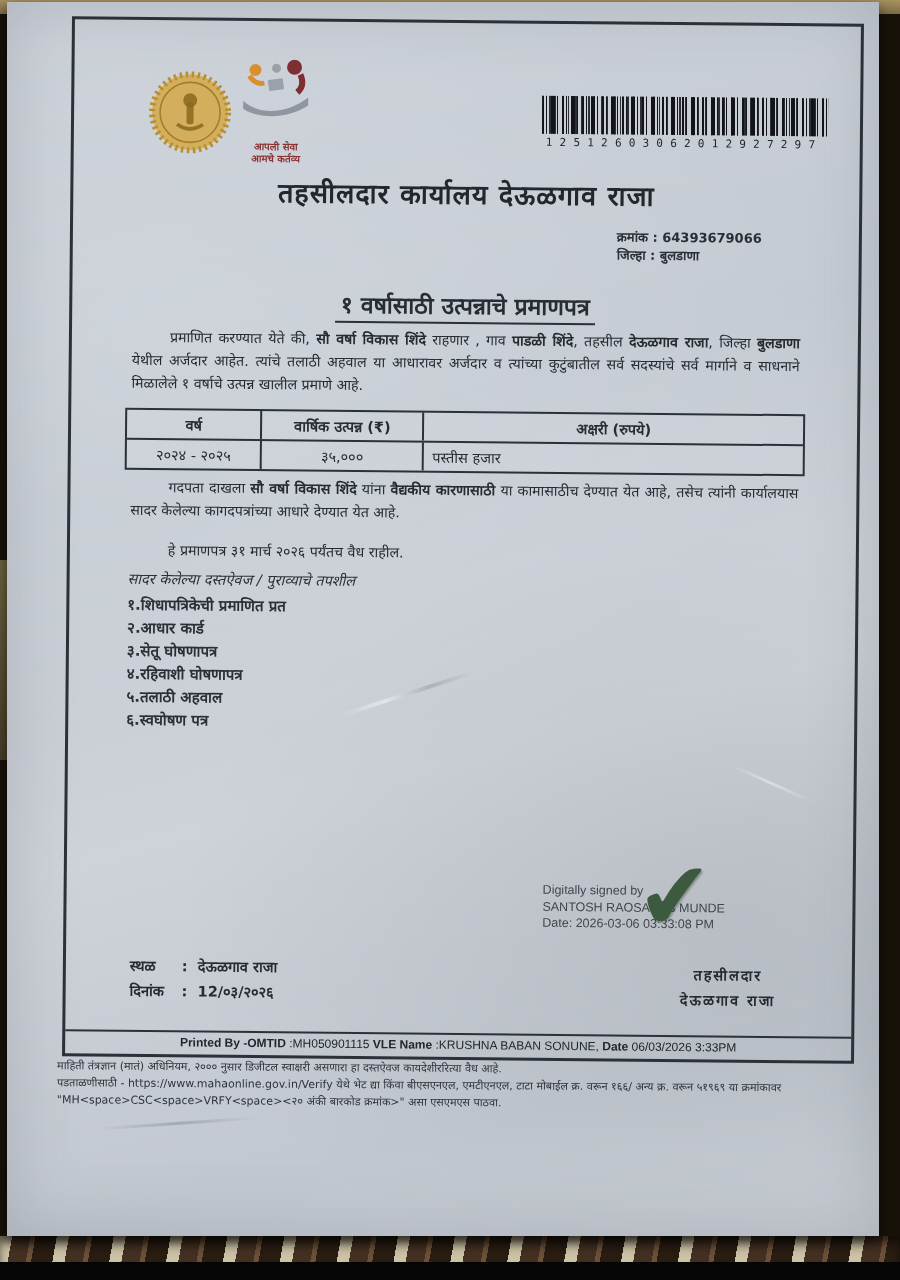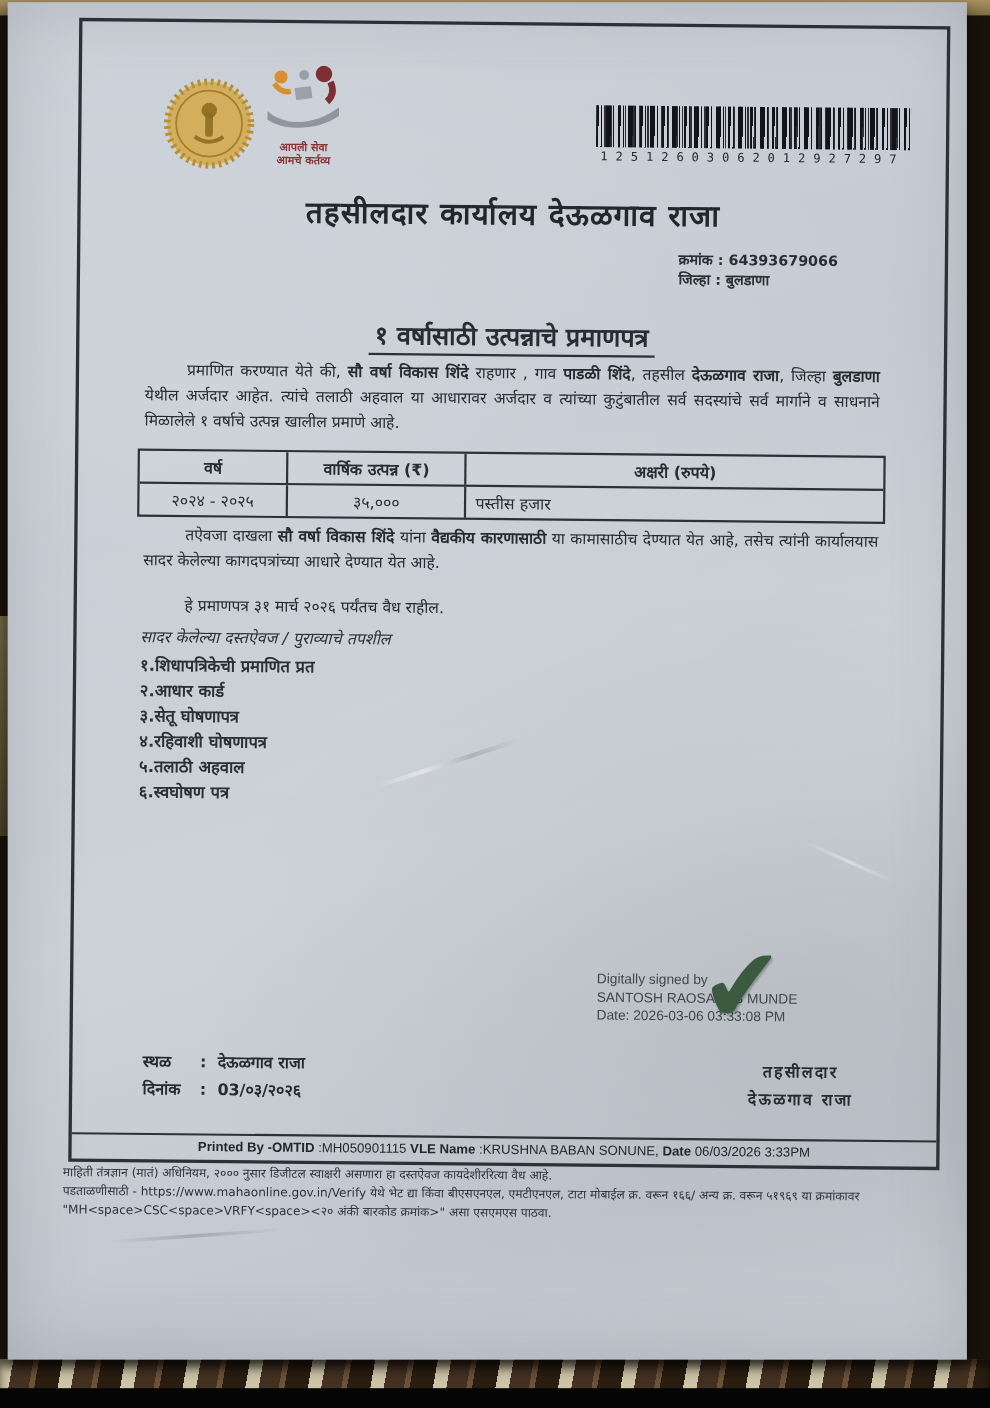--- a/index.html
+++ b/index.html
@@ -34,21 +34,21 @@
     background:linear-gradient(90deg,transparent,rgba(255,255,255,.4),transparent);}
   .cr3{left:90px;top:1120px;width:160px;height:3px;transform:rotate(-4deg);
     background:linear-gradient(90deg,transparent,rgba(90,95,105,.3),transparent);}
 
   .frame{position:absolute;left:60px;top:18px;width:786px;height:1034px;
     border:3px solid #2c3037;transform:rotate(.55deg);}
 
   
   .seal{position:absolute;left:74px;top:50px;width:84px;height:84px;}
   .aaple{position:absolute;left:162px;top:38px;width:80px;text-align:center;}
-  .aaple-caption{margin-top:4px;font-size:10px;line-height:12px;font-weight:bold;color:#8a3434;}
+  .aaple-caption{margin-top:16px;font-size:10px;line-height:12px;font-weight:bold;color:#8a3434;}
   .barcode-wrap{position:absolute;left:468px;top:72px;width:286px;}
   .barcode{height:38px;
     background-image:
       repeating-linear-gradient(90deg,#121419 0 2px,transparent 2px 4px,#121419 4px 5px,transparent 5px 9px,#121419 9px 13px,transparent 13px 15px,#121419 15px 16px,transparent 16px 20px),
       repeating-linear-gradient(90deg,rgba(18,20,25,.85) 0 1px,transparent 1px 7px,rgba(18,20,25,.85) 7px 9px,transparent 9px 13px);}
   .barcode-num{margin-top:2px;padding-left:4px;font-family:"DejaVu Sans Mono",monospace;
     font-size:11px;letter-spacing:7.2px;color:#23262c;white-space:nowrap;}
 
   .office-title{position:absolute;left:0;right:0;top:152px;text-align:center;
     font-size:27px;font-weight:bold;letter-spacing:1px;color:#23262c;}
@@ -171,21 +171,21 @@
           <div class="c c3">अक्षरी (रुपये)</div>
         </div>
         <div class="row data">
           <div class="c c1">२०२४ - २०२५</div>
           <div class="c c2">३५,०००</div>
           <div class="c c3">पस्तीस हजार</div>
         </div>
       </div>
 
       <div class="para p2">
-        <span>तऐवजा दाखला </span><span class="b">सौ वर्षा विकास शिंदे</span><span> यांना </span><span class="b">वैद्यकीय कारणासाठी</span><span> या कामासाठीच देण्यात येत आहे, तसेच त्यांनी कार्यालयास सादर केलेल्या कागदपत्रांच्या आधारे देण्यात येत आहे.</span>
+        <span>गदपता दाखला </span><span class="b">सौ वर्षा विकास शिंदे</span><span> यांना </span><span class="b">वैद्यकीय कारणासाठी</span><span> या कामासाठीच देण्यात येत आहे, तसेच त्यांनी कार्यालयास सादर केलेल्या कागदपत्रांच्या आधारे देण्यात येत आहे.</span>
       </div>
 
       <div class="p3">हे प्रमाणपत्र ३१ मार्च २०२६ पर्यंतच वैध राहील.</div>
 
       <div class="docs-title">सादर केलेल्या दस्तऐवज / पुराव्याचे तपशील</div>
       <div class="docs-list">
         <div>१.शिधापत्रिकेची प्रमाणित प्रत</div>
         <div>२.आधार कार्ड</div>
         <div>३.सेतू घोषणापत्र</div>
         <div>४.रहिवाशी घोषणापत्र</div>
@@ -195,21 +195,21 @@
 
       <div class="sign-block">
         <div>Digitally signed by</div>
         <div>SANTOSH RAOSAHEB MUNDE</div>
         <div>Date: 2026-03-06 03:33:08 PM</div>
       </div>
       <div class="check">✔</div>
 
       <div class="place-block">
         <div><span class="lbl">स्थळ</span><span class="cln">:</span><span>देऊळगाव राजा</span></div>
-        <div><span class="lbl">दिनांक</span><span class="cln">:</span><span>03/०३/२०२६</span></div>
+        <div><span class="lbl">दिनांक</span><span class="cln">:</span><span>12/०३/२०२६</span></div>
       </div>
 
       <div class="signatory">
         <div>तहसीलदार</div>
         <div>देऊळगाव राजा</div>
       </div>
 
       <div class="printed-row">
         <span class="b">Printed By -OMTID</span><span> :MH050901115 </span><span class="b">VLE Name</span><span> :KRUSHNA BABAN SONUNE, </span><span class="b">Date</span><span> 06/03/2026 3:33PM</span>
       </div>

